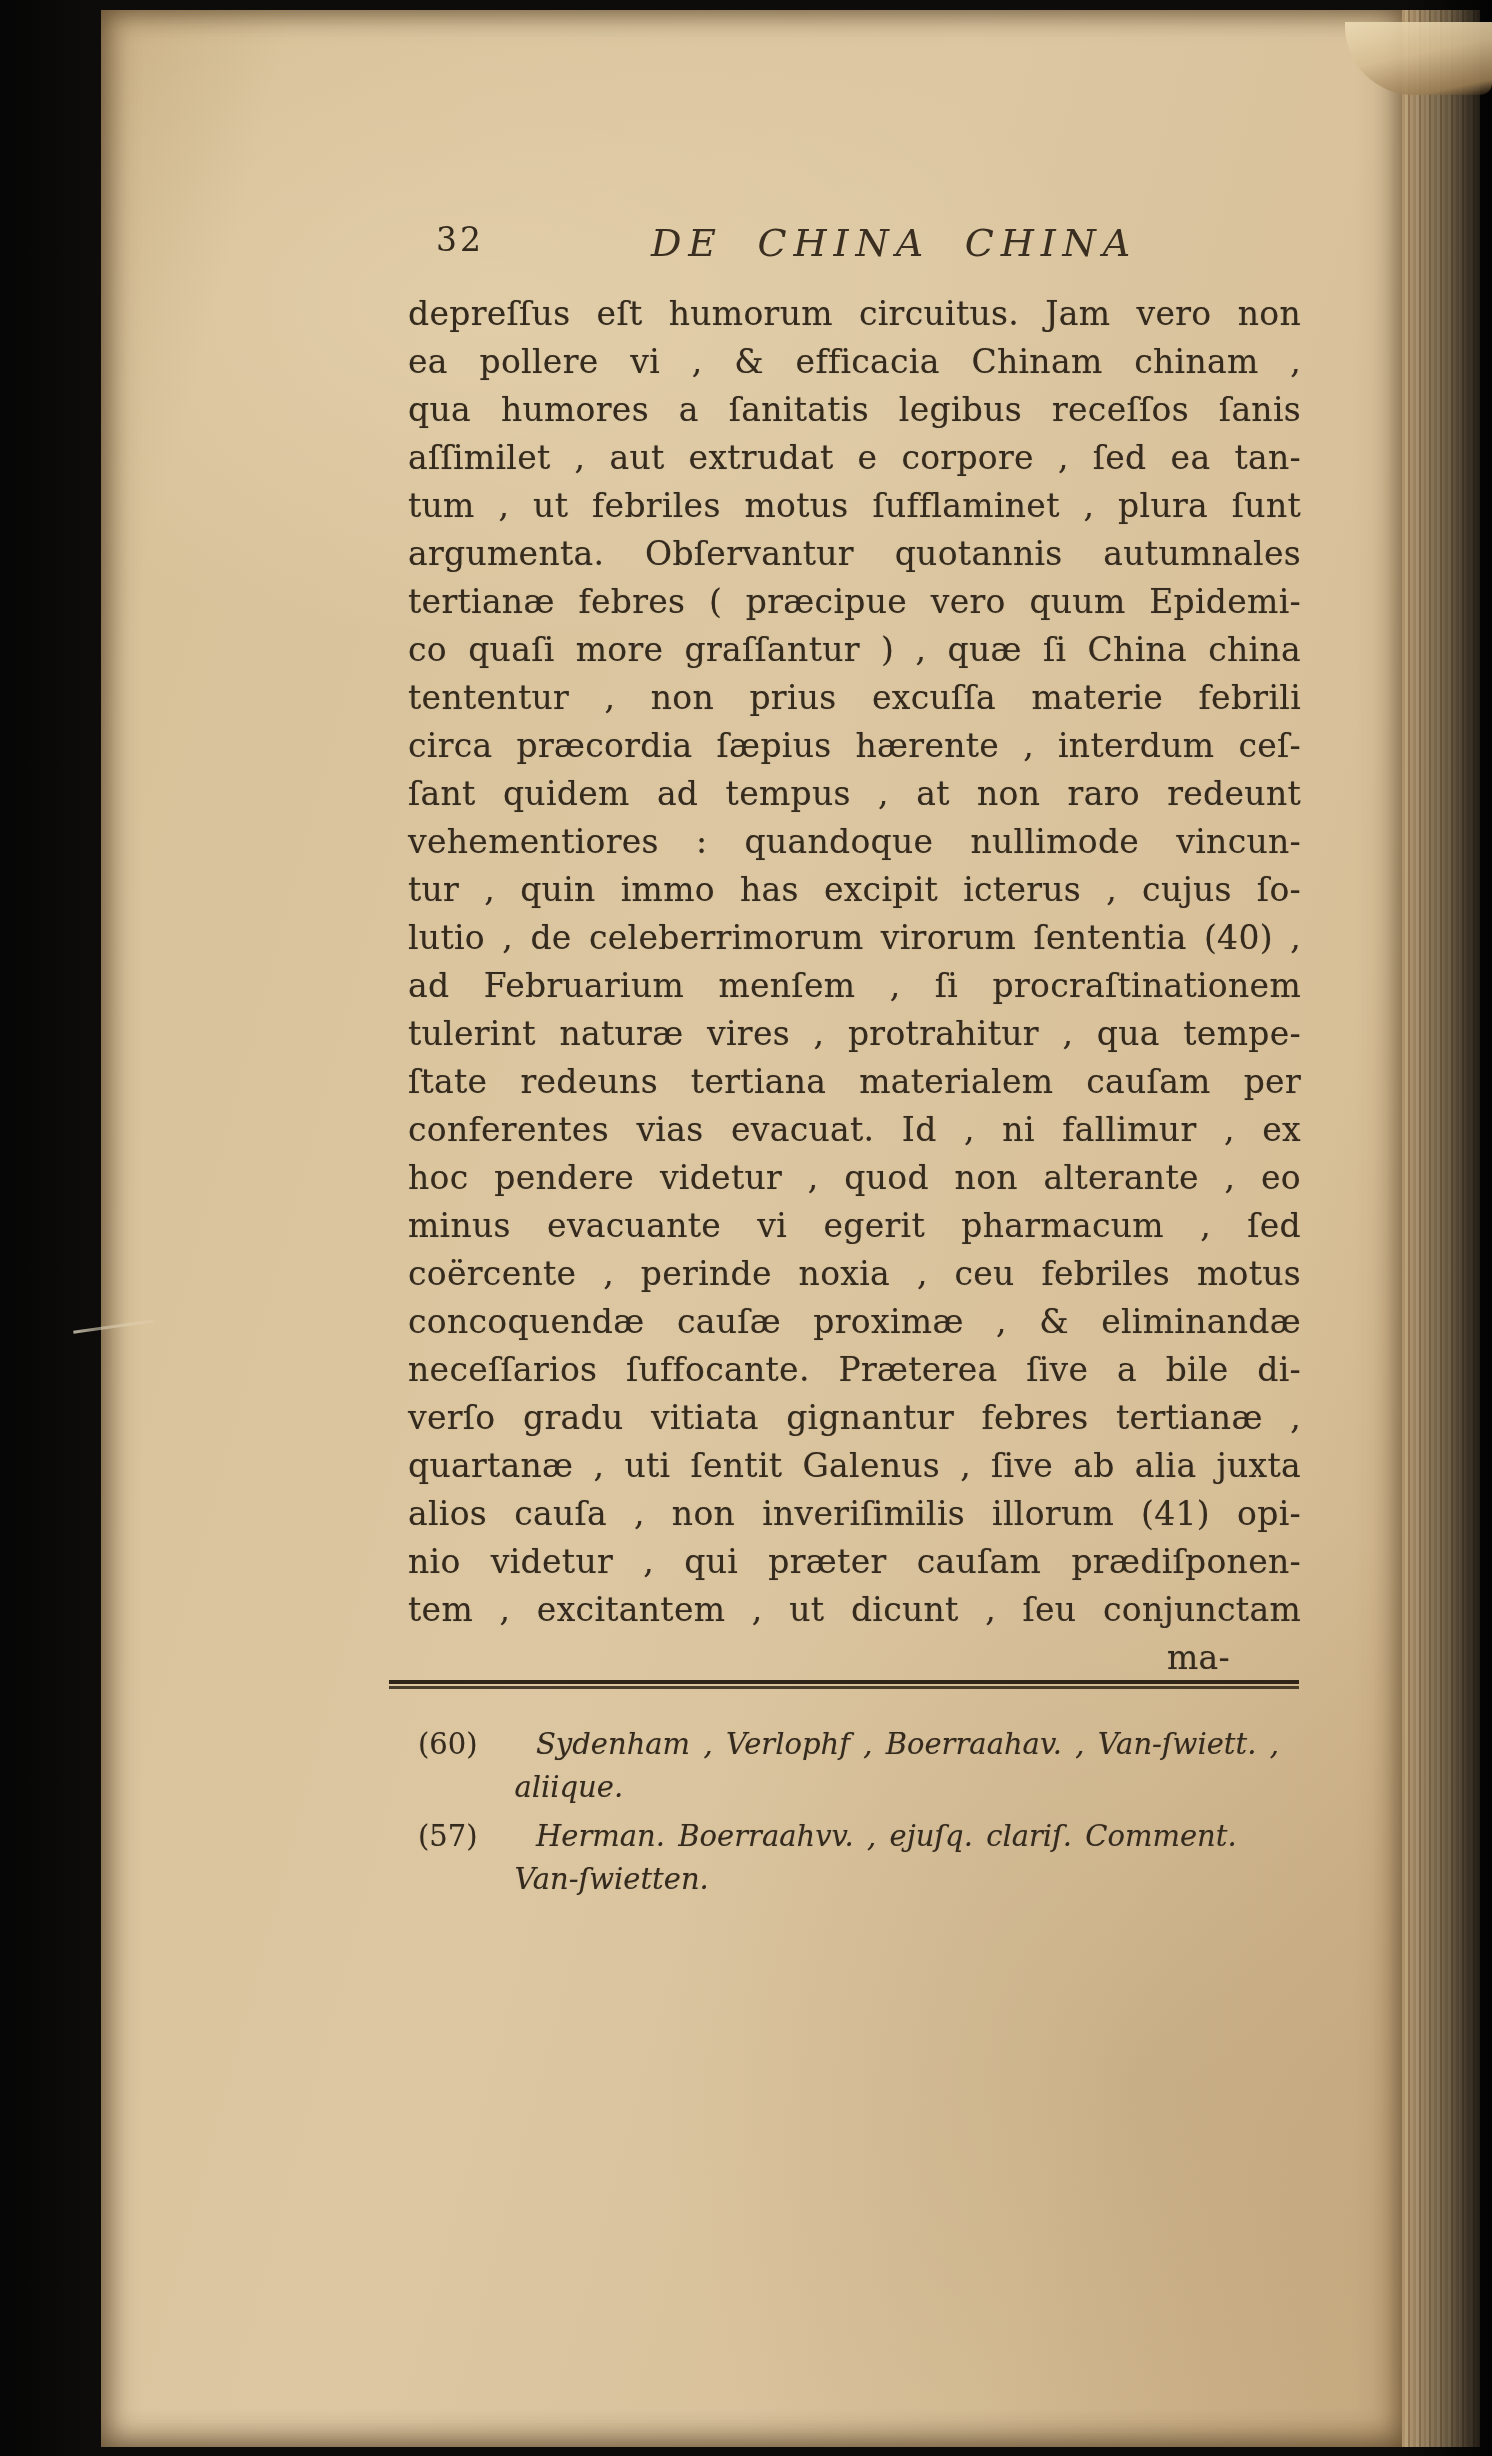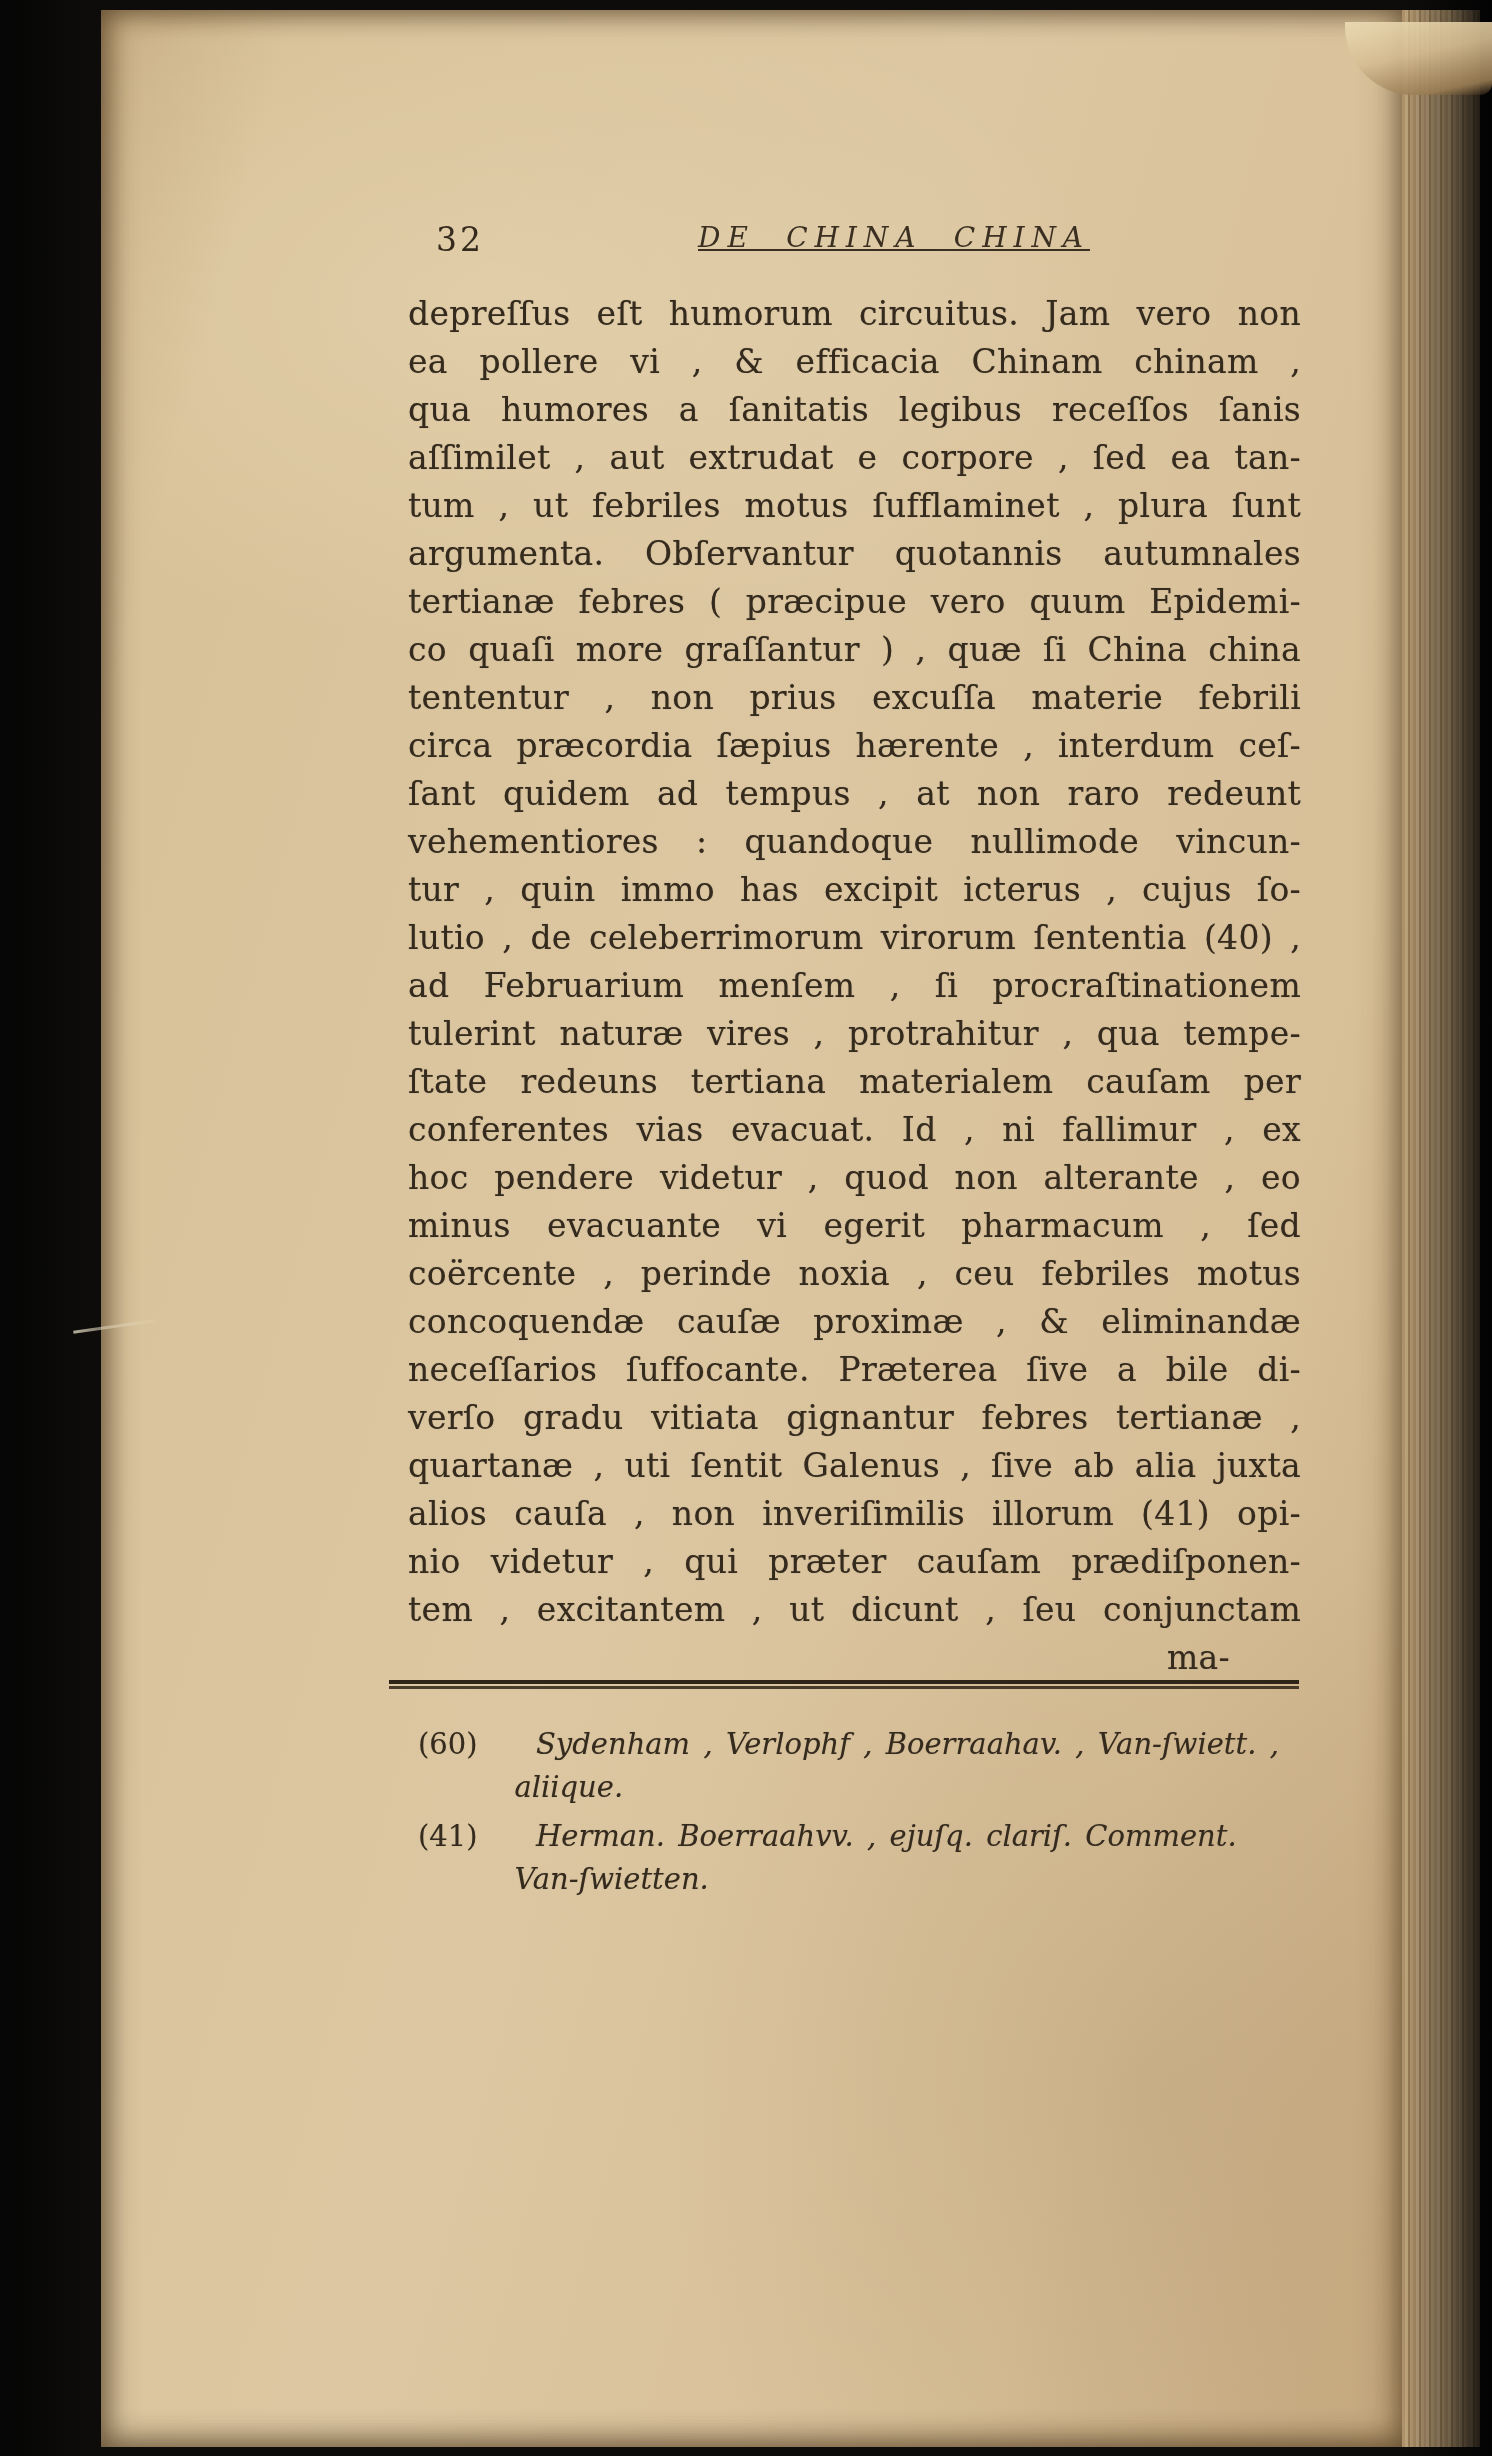--- a/index.html
+++ b/index.html
@@ -86,25 +86,24 @@
     color: #342a1d;
     text-align: right;
   }
   .header-title {
     position: absolute;
     left: 216px;
     right: 118px;
     top: 2.9px;
     text-align: center;
     font-style: italic;
-    font-size: 28px;
+    font-size: 38px;
     letter-spacing: 6.9px;
     word-spacing: 15.7px;
     color: #3a2f20;
-    text-decoration: underline;
   }
 
   .body-text {
     position: absolute;
     left: 288px;
     top: 280px;
     width: 912px;
     font-size: 33px;
     line-height: 48px;
     word-spacing: 0.12em;
@@ -205,21 +204,21 @@
 
       <div class="footnote-rule"></div>
 
       <div class="footnotes">
         <div class="footnote">
           <span class="footnote-marker">(60)</span>
           <div class="footnote-line">Sydenham , Verlophf , Boerraahav. , Van-ſwiett. ,</div>
           <div class="footnote-line footnote-continuation">aliique.</div>
         </div>
         <div class="footnote">
-          <span class="footnote-marker">(41)</span>
+          <span class="footnote-marker">(57)</span>
           <div class="footnote-line">Herman. Boerraahvv. , ejuſq. clariſ. Comment.</div>
           <div class="footnote-line footnote-continuation">Van-ſwietten.</div>
         </div>
       </div>
 
     </div>
   </div>
 
   <div class="page-edges"></div>
   <div class="page-curl"></div>

